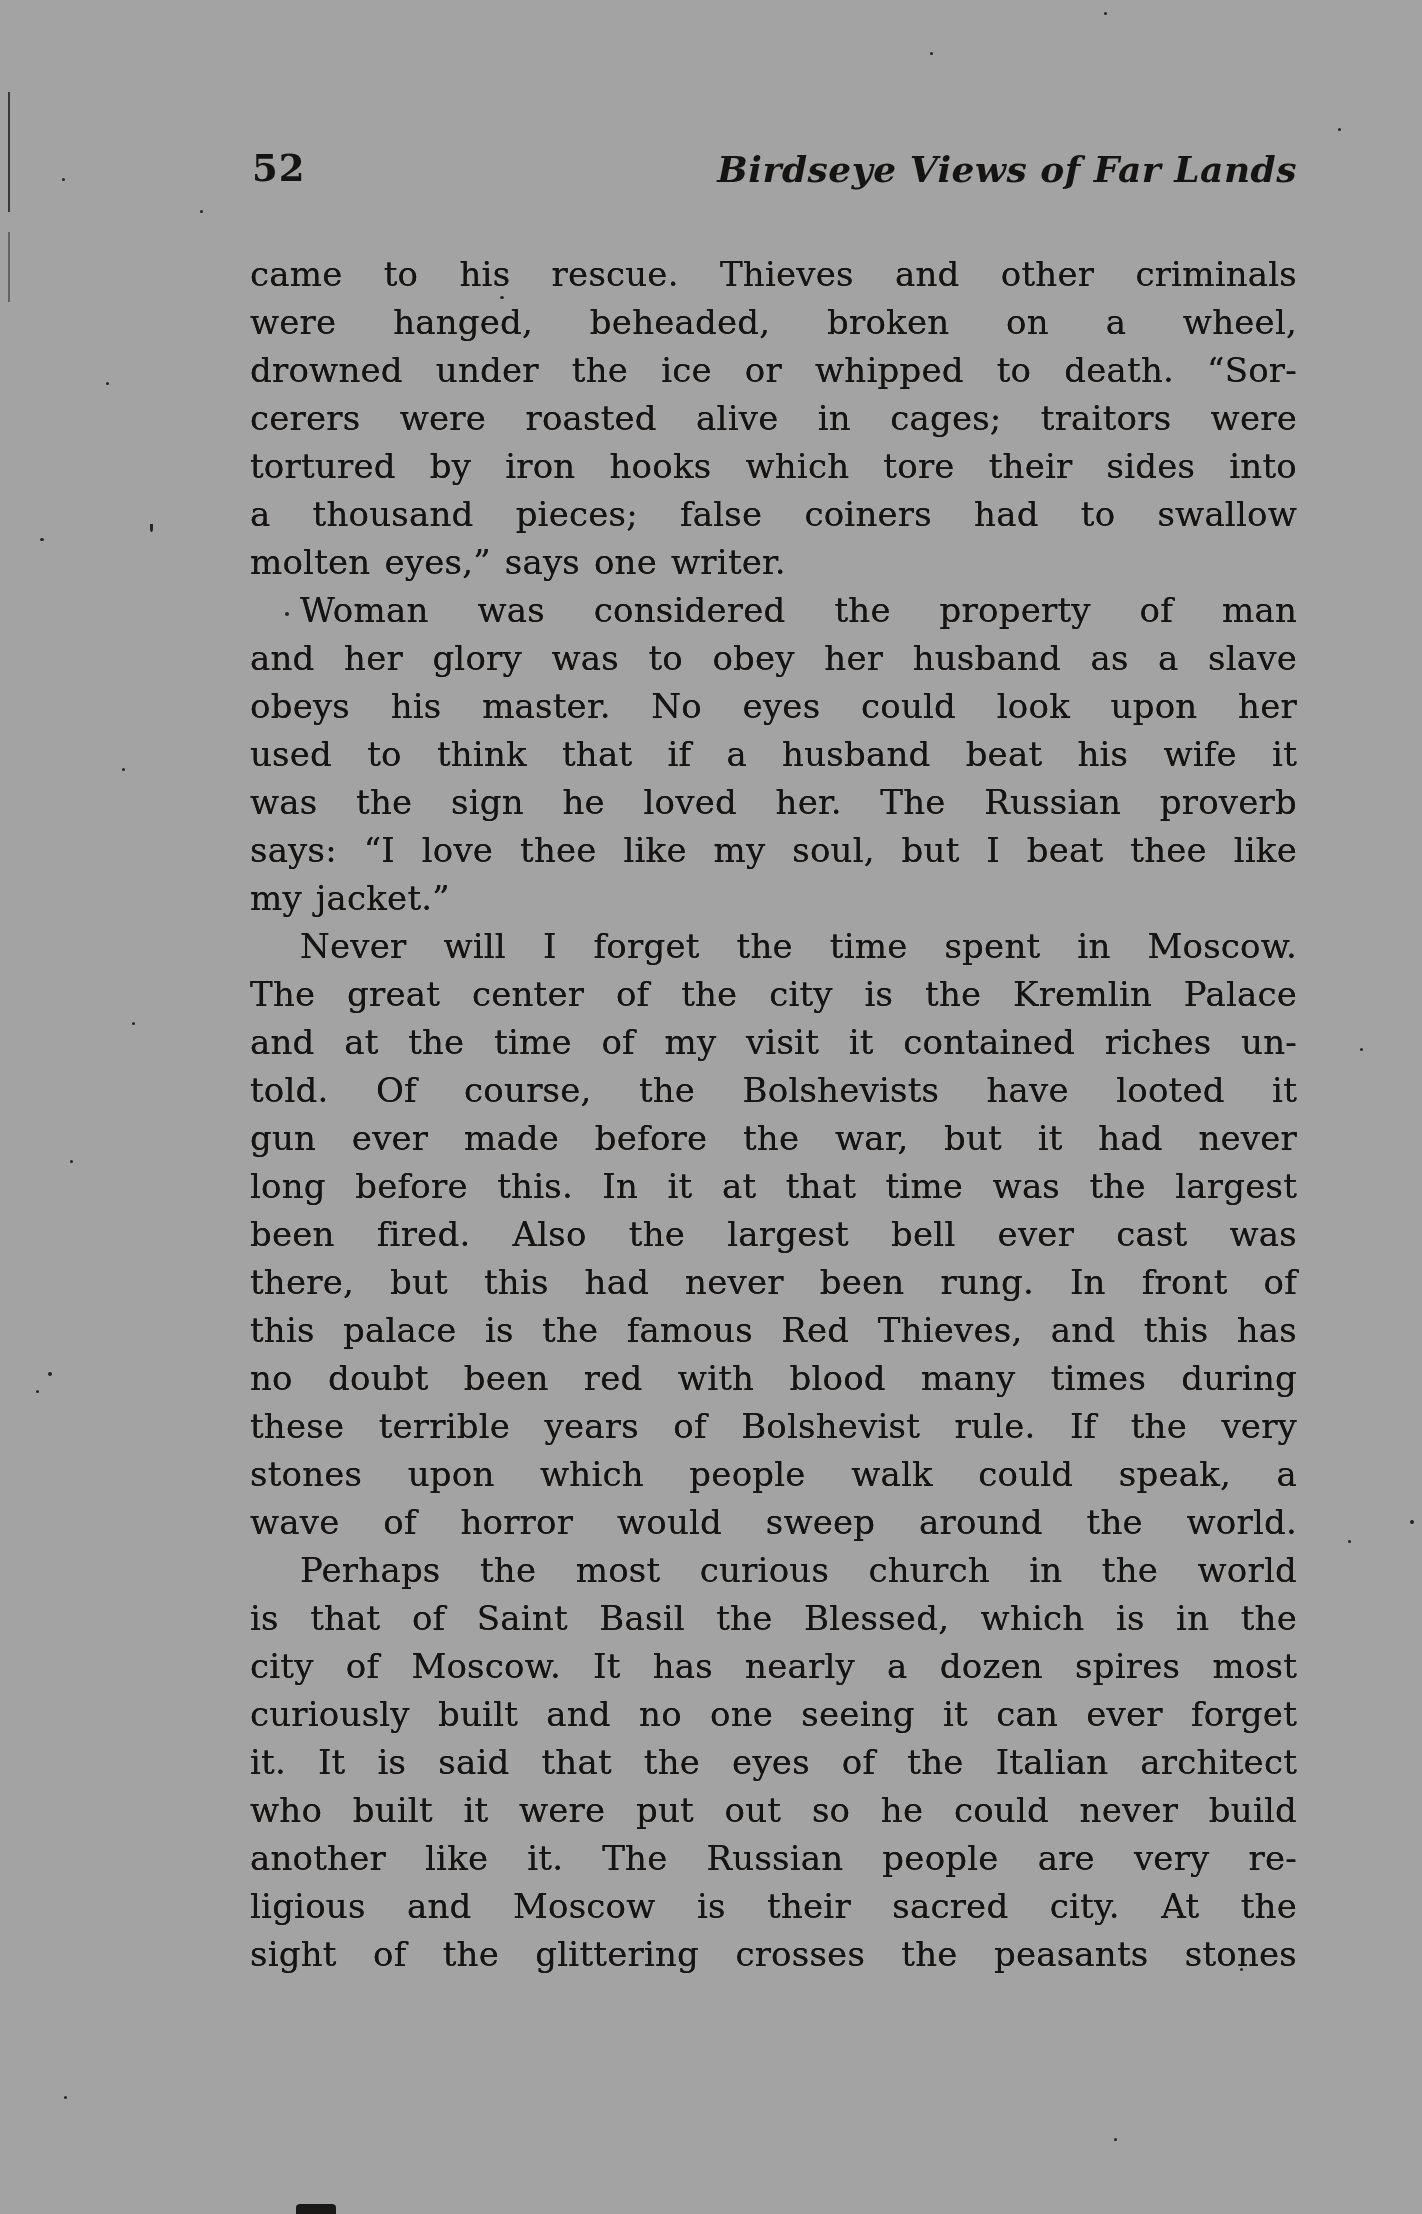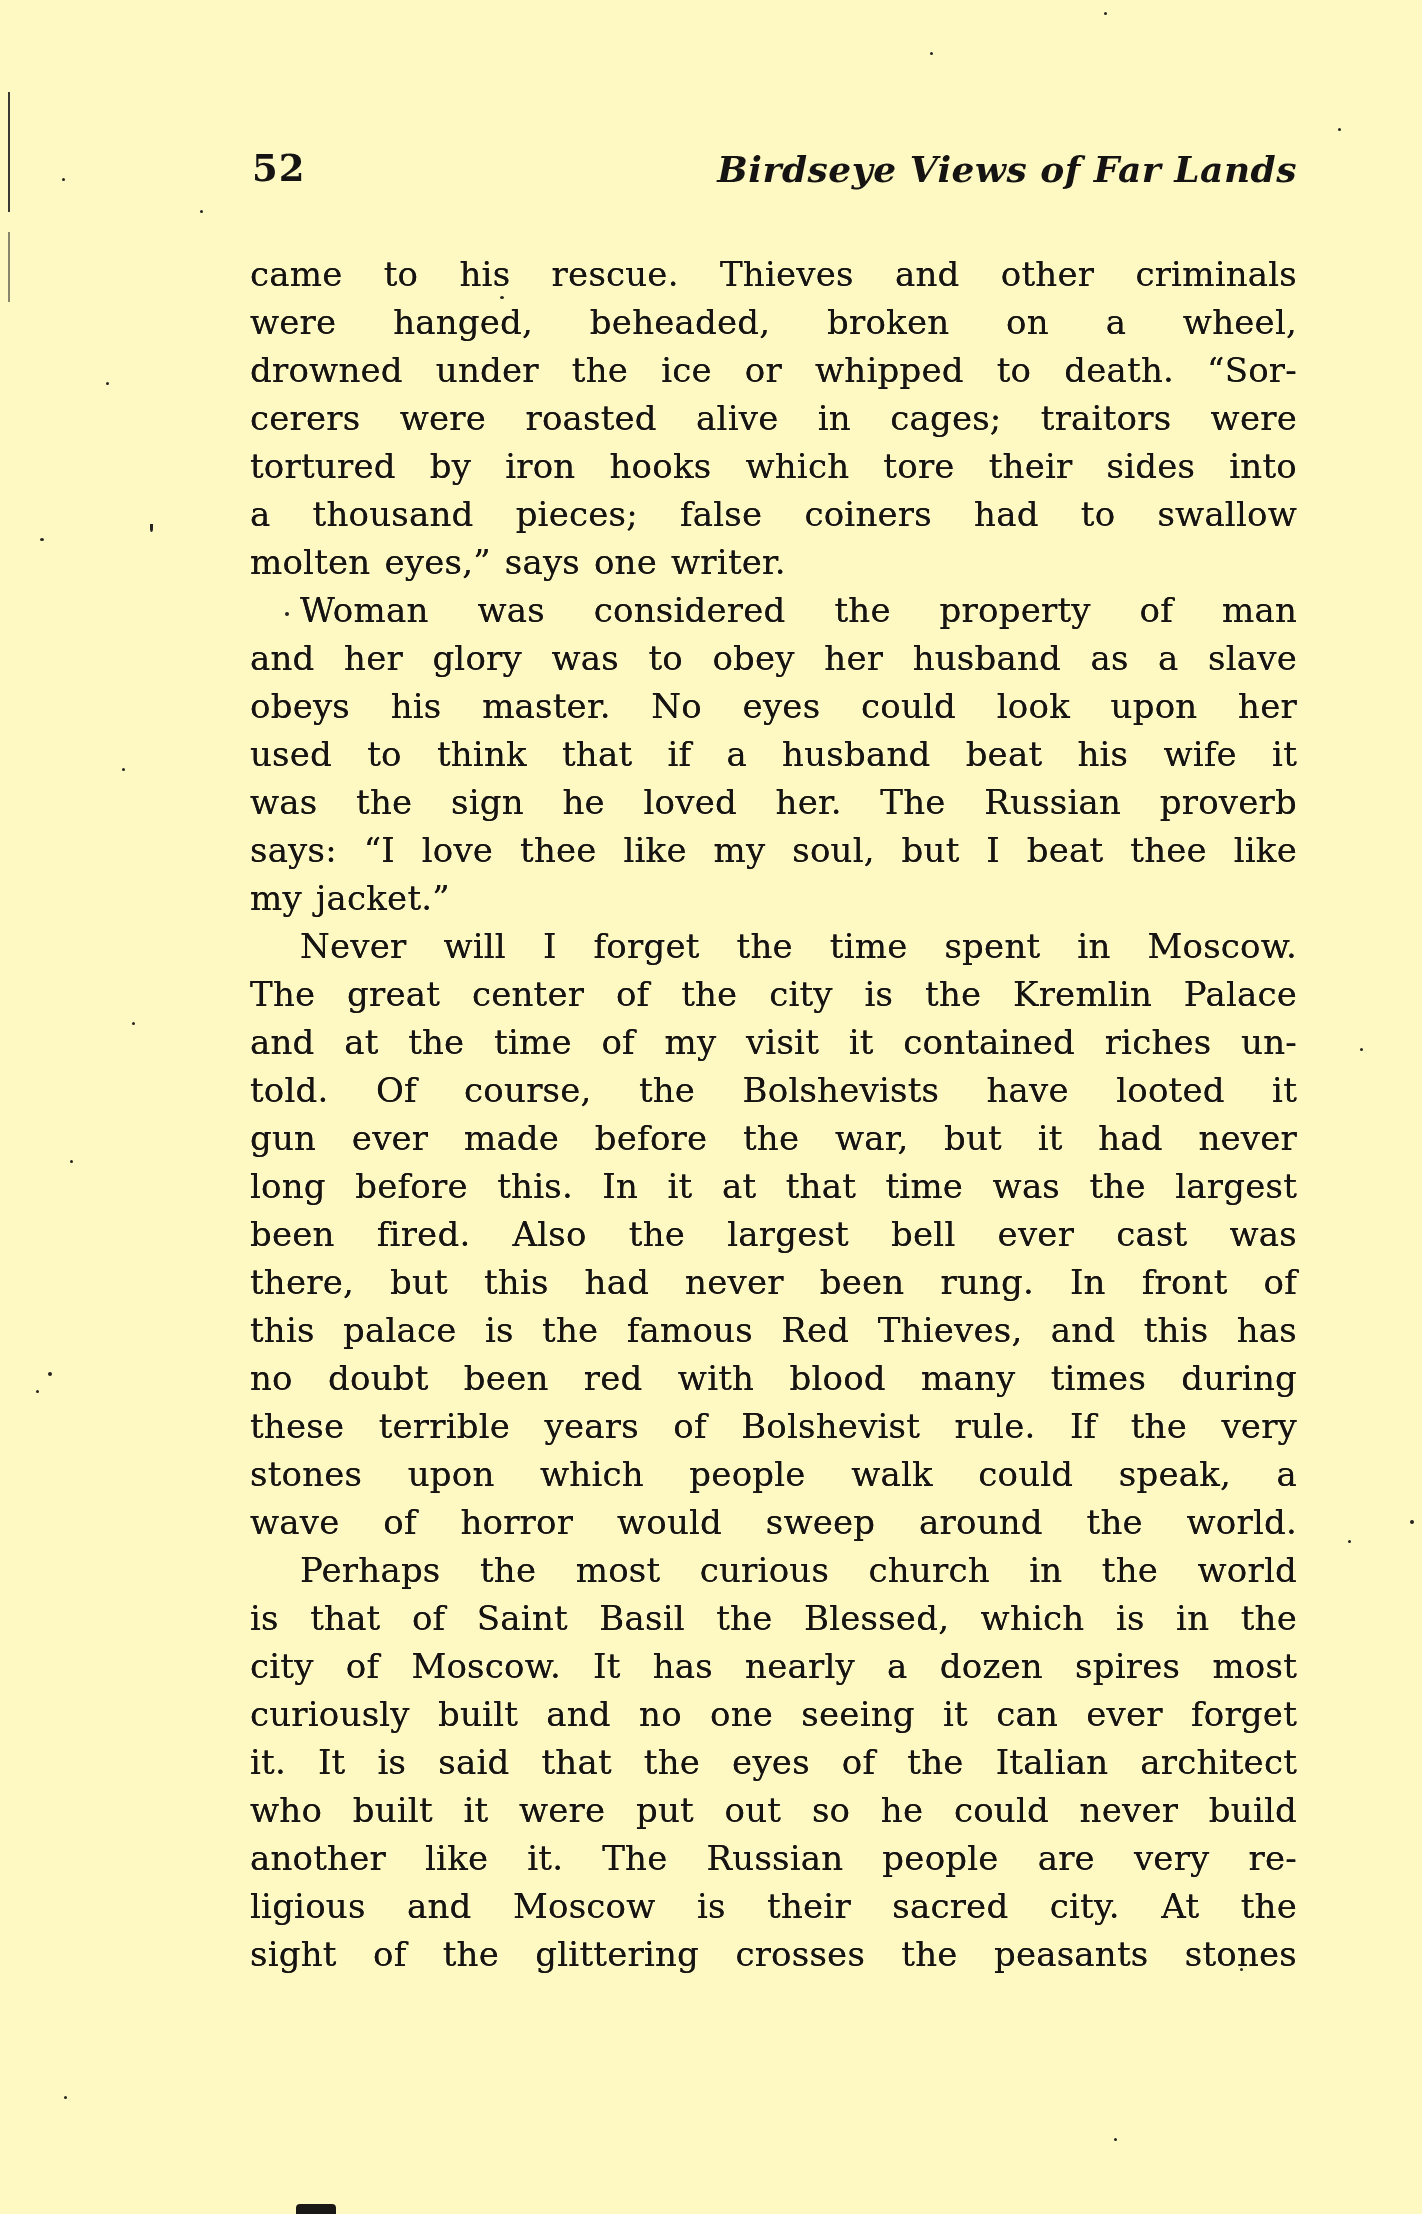--- a/index.html
+++ b/index.html
@@ -3,21 +3,21 @@
 <meta charset="utf-8">
 <title>Scanned Book Page</title>
 <style>
   html,body{margin:0;padding:0;}
   body{
     width:1422px;height:2214px;position:relative;overflow:hidden;
     background:#f4f4f2;
     font-family:"DejaVu Serif", serif;
   }
   .page{
-    position:absolute;inset:0;background:#fef9c3;color:#161412;
+    position:absolute;inset:0;background:#a3a3a3;color:#161412;
   }
   
   .runhead{
     position:absolute;left:250px;top:146px;width:1047px;height:52px;
   }
   .pagenum{
     position:absolute;left:2px;top:0;
     font-size:37px;font-weight:bold;letter-spacing:1px;
   }
   .runtitle{

